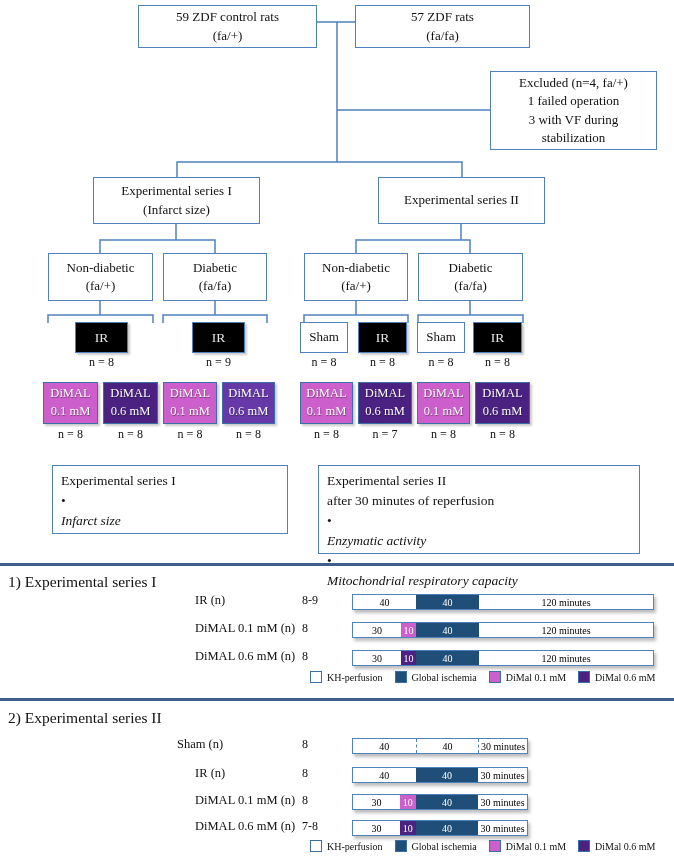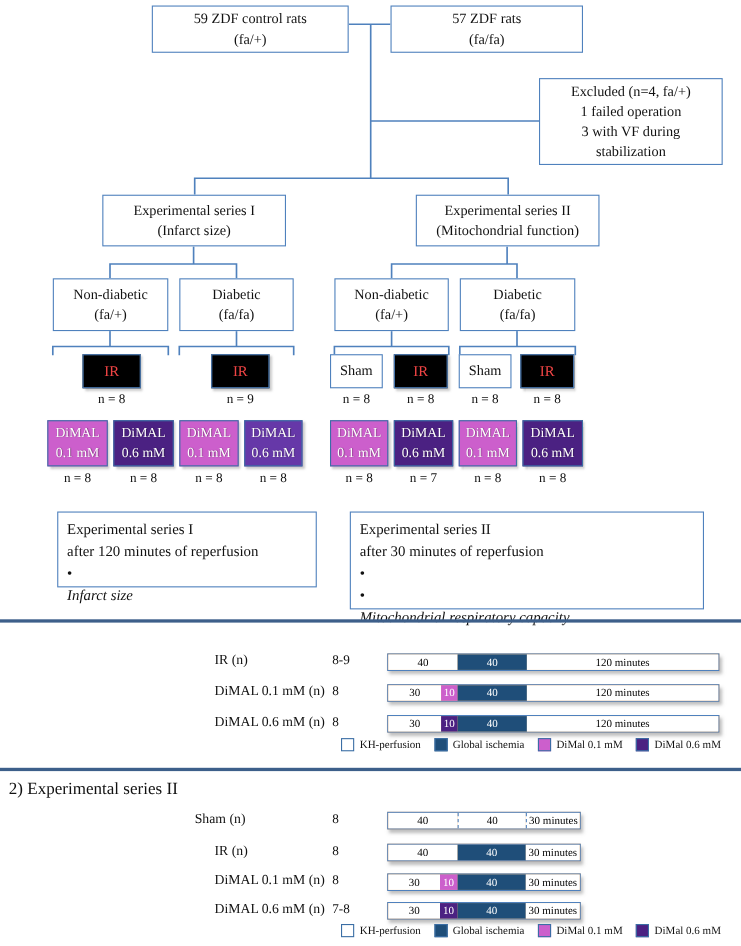--- a/index.html
+++ b/index.html
@@ -2,21 +2,21 @@
 <html><head>
 <meta charset="utf-8">
 <style>
   html,body{margin:0;padding:0;background:#fff;}
   .canvas{position:relative;width:674px;height:860px;background:#ffffff;
           font-family:"Liberation Serif","DejaVu Serif",serif;color:#111;overflow:hidden;}
   svg.connectors{position:absolute;left:0;top:0;pointer-events:none;}
   .box{position:absolute;box-sizing:border-box;border:1.5px solid #4F81BD;background:#fff;
        display:flex;flex-direction:column;align-items:center;justify-content:center;
        text-align:center;font-size:13px;line-height:1.42;}
-  .box.black{background:#000;color:#ef4444;font-size:13.5px;box-shadow:2px 2px 2px rgba(140,140,140,.45);}
+  .box.black{background:#000;color:#e5e5e5;font-size:13.5px;box-shadow:2px 2px 2px rgba(140,140,140,.45);}
   .box.pink{background:#CC5FCC;color:#fff;font-size:12.5px;text-shadow:.5px .5px 1px rgba(0,0,0,.45);
             box-shadow:2px 2px 2px rgba(140,140,140,.45);border-color:#3B6EA5;}
   .box.purple{background:#4B2182;color:#fff;font-size:12.5px;text-shadow:.5px .5px 1px rgba(0,0,0,.45);
             box-shadow:2px 2px 2px rgba(140,140,140,.45);border-color:#3B6EA5;}
   .box.purple_light{background:#6638A8;color:#fff;font-size:12.5px;text-shadow:.5px .5px 1px rgba(0,0,0,.45);
             box-shadow:2px 2px 2px rgba(140,140,140,.45);border-color:#3B6EA5;}
   .nlabel{position:absolute;font-size:12px;transform:translateX(-50%);white-space:nowrap;}
   .sumbox{position:absolute;box-sizing:border-box;border:1.5px solid #4F81BD;background:#fff;
           font-size:13.5px;line-height:1.48;padding:5px 8px;text-align:left;}
   .sumline .bullet{display:inline-block;width:17px;}
@@ -82,21 +82,20 @@
         <div>1 failed operation</div>
         <div>3 with VF during</div>
         <div>stabilization</div>
       </div>
       <div class="box" style="left: 93px; top: 177px; width: 167px; height: 47px;">
         <div>Experimental series I</div>
         <div>(Infarct size)</div>
       </div>
       <div class="box" style="left: 378px; top: 177px; width: 167px; height: 47px;">
         <div>Experimental series II</div>
-        <div>(Mitochondrial function)</div>
       </div>
       <div class="box" style="left: 48px; top: 253px; width: 105px; height: 48px;">
         <div>Non-diabetic</div>
         <div>(fa/+)</div>
       </div>
       <div class="box" style="left: 163px; top: 253px; width: 104px; height: 48px;">
         <div>Diabetic</div>
         <div>(fa/fa)</div>
       </div>
       <div class="box" style="left: 304px; top: 253px; width: 104px; height: 48px;">
@@ -168,38 +167,36 @@
       <div class="nlabel" style="left: 443.5px; top: 427px;">n = 8</div>
       <div class="box purple" style="left: 475px; top: 382px; width: 55px; height: 42px;">
         <div>DiMAL</div>
         <div>0.6 mM</div>
       </div>
       <div class="nlabel" style="left: 502.5px; top: 427px;">n = 8</div>
       <div class="sumbox" style="left: 52px; top: 465px; width: 236px; height: 69px;">
         <div class="sumline">
           <div>Experimental series I</div>
         </div>
-        <div class="sumline">
-          <div>after 120 minutes of reperfusion</div>
-        </div>
         <div class="sumline"><div class="bullet">•</div><div class="it">Infarct size</div></div>
       </div>
       <div class="sumbox" style="left: 318px; top: 465px; width: 322px; height: 89px;">
         <div class="sumline">
           <div>Experimental series II</div>
         </div>
         <div class="sumline">
           <div>after 30 minutes of reperfusion</div>
         </div>
-        <div class="sumline"><div class="bullet">•</div></div>
+        <div class="sumline"><div class="bullet">•</div><div class="it">Enzymatic activity</div></div>
         <div class="sumline"><div class="bullet">•</div><div class="it">Mitochondrial respiratory capacity</div></div>
       </div>
     </div>
 
   <div class="divider" style="top:563px"></div>
+  <div class="heading" style="left:8px;top:573px">1) Experimental series I</div>
   <div id="timeline-0">
       <div class="tl-label" style="left: 195px; top: 593px;">IR (n)</div>
       <div class="tl-n" style="left: 302px; top: 593px;">8-9</div>
       <div class="bar" style="left: 352px; top: 594px; width: 302px;">
         <div class="seg kh" style="width: 21%;">40</div>
         <div class="seg ischemia" style="width: 21%;">40</div>
         <div class="seg kh" style="width: 58%;">120 minutes</div>
       </div>
       <div class="tl-label" style="left: 195px; top: 621px;">DiMAL 0.1 mM (n)</div>
       <div class="tl-n" style="left: 302px; top: 621px;">8</div>

